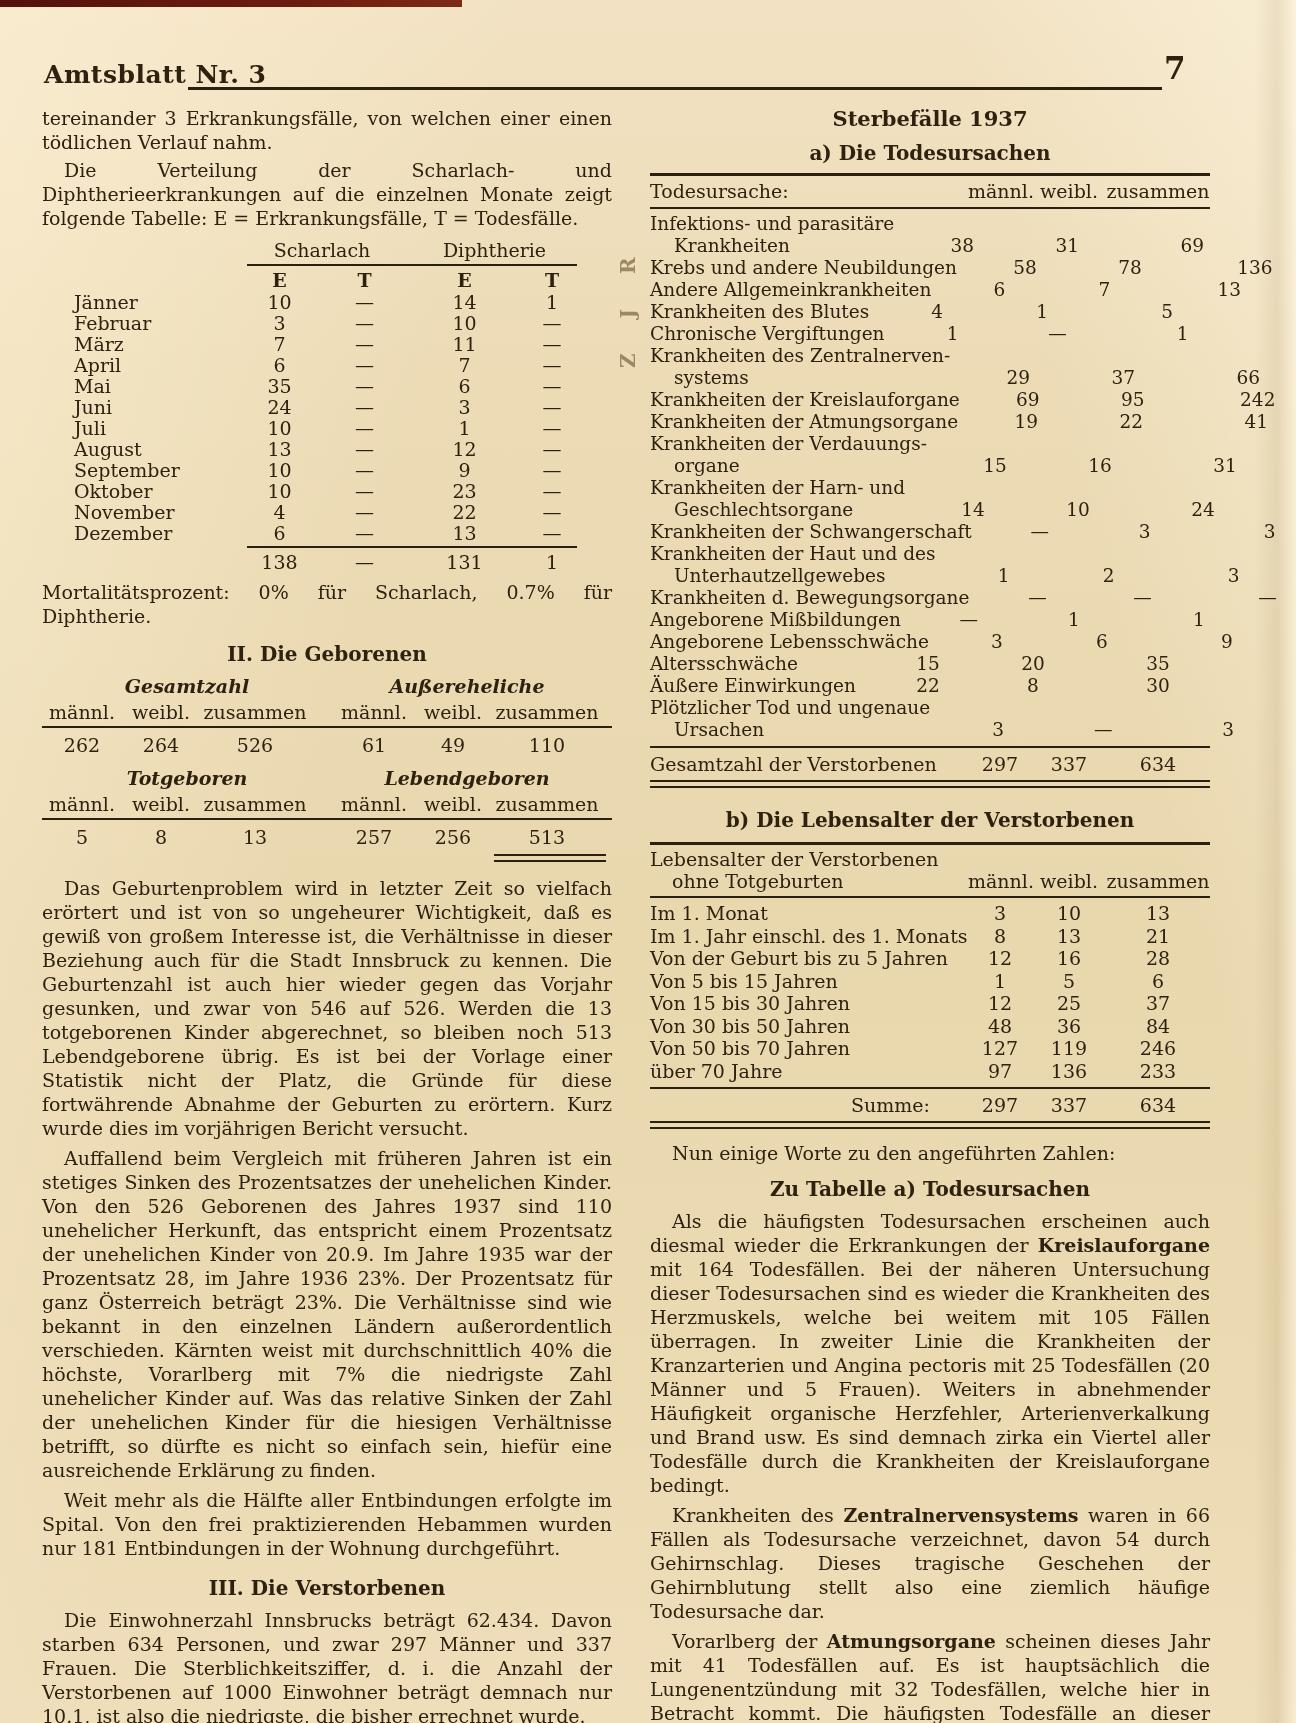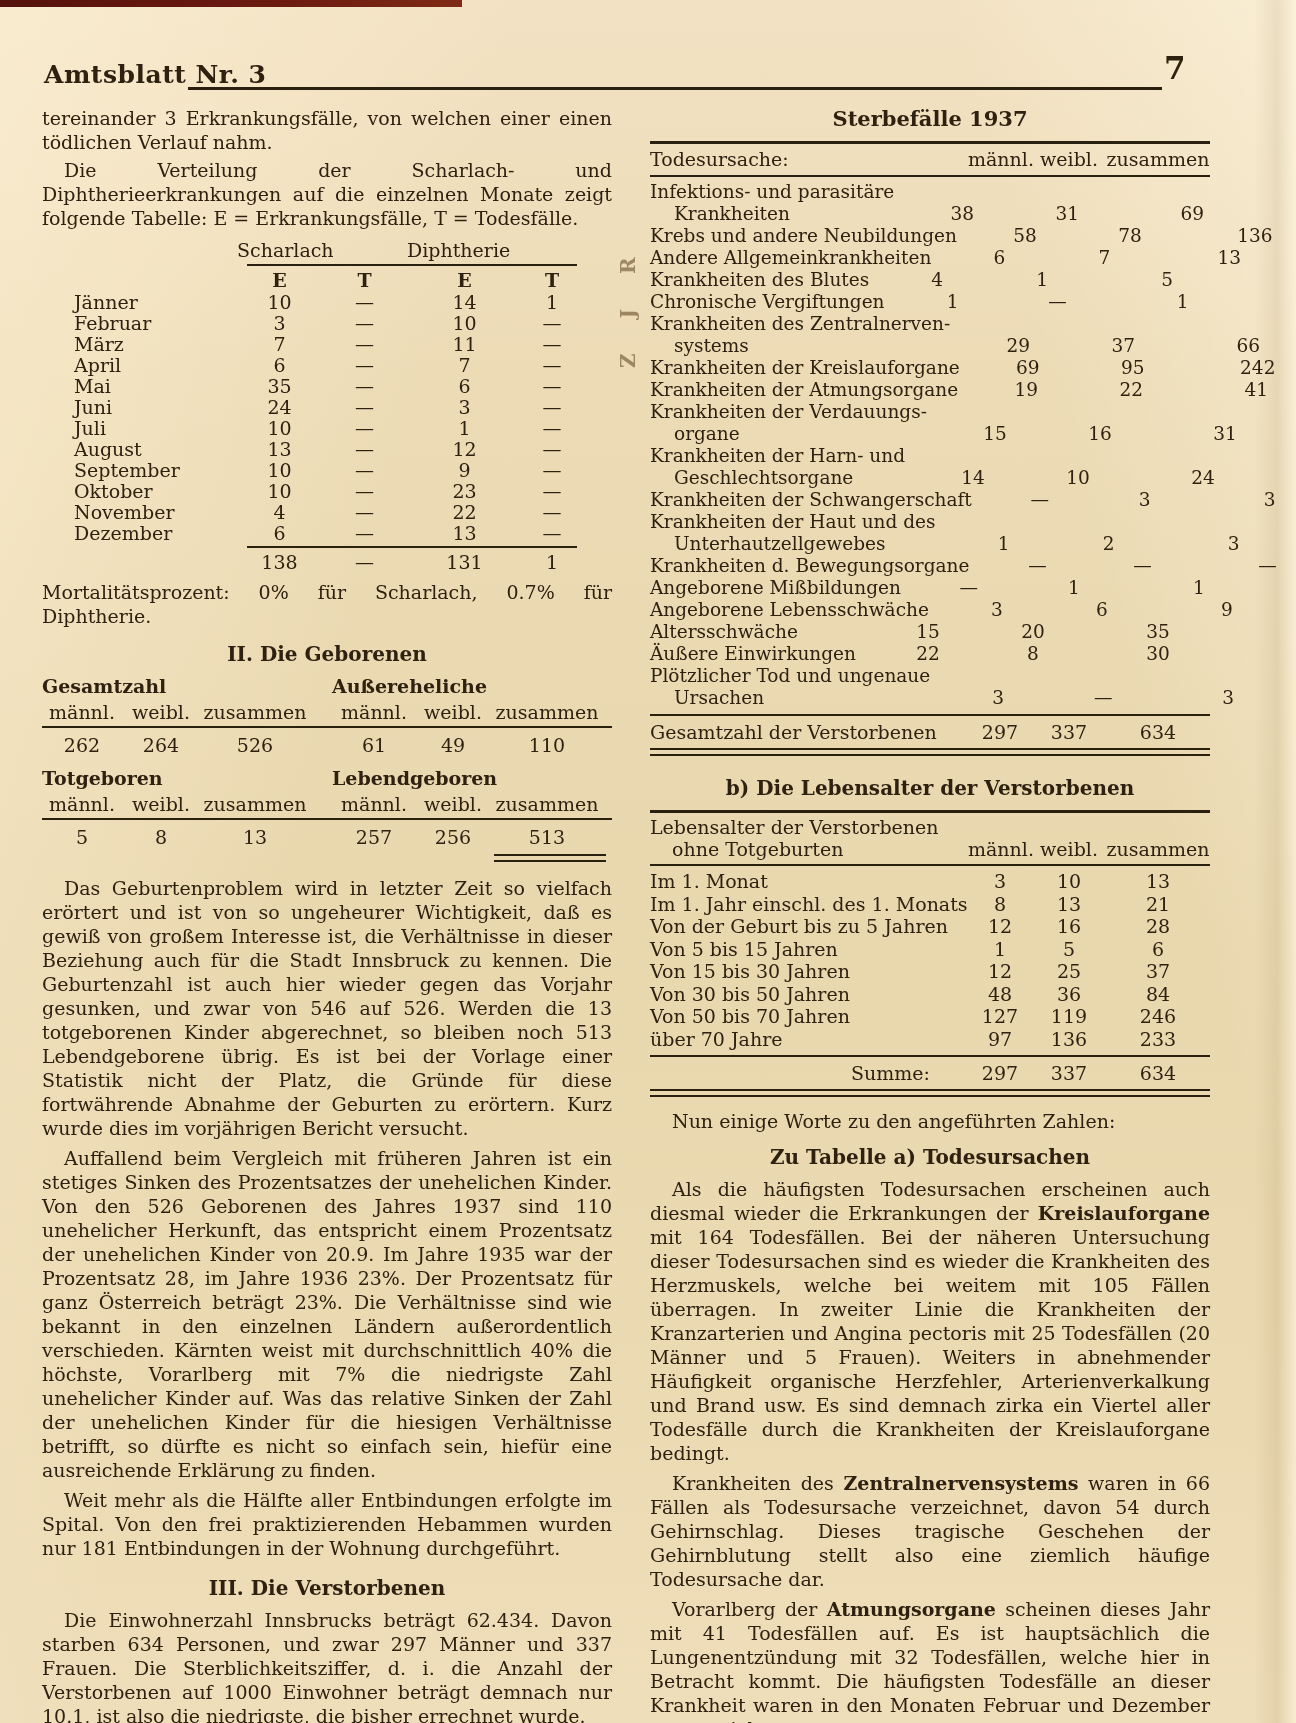--- a/index.html
+++ b/index.html
@@ -35,35 +35,35 @@
   .h-center { text-align:center; font-weight:bold; }
 
   .rule  { border:0; height:0; border-top:2px solid #29200f; margin:0; }
   .rule-thick { border-top:3px solid #29200f; }
   .dblrule { height:4px; border-top:2.5px solid #29200f; border-bottom:2.5px solid #29200f; }
 
   
   .mtable { margin-top:8px; font-size:19px; }
   .mgrid { display:grid; grid-template-columns:195px 85px 85px 115px 60px; }
   .mghead { display:grid; grid-template-columns:195px 170px 175px; line-height:24px; }
-  .mghead .gh { text-align:left; }
+  .mghead .gh { text-align:center; }
   .partial-rule { margin:2px 0 2px 205px; width:330px; border-top:2px solid #29200f; }
   .msub { line-height:24px; font-weight:bold; }
   .mrow { line-height:21px; }
   .mcell { text-align:center; }
   .mcell.month { text-align:left; padding-left:32px; }
   .mtotals { line-height:24px; margin-top:2px; }
 
   .mort { margin-top:6px; line-height:24px; }
 
   .sec-head { font-size:20px; margin:14px 0 8px 0; }
 
   
   .btitles { display:grid; grid-template-columns:290px 270px; font-size:19px; font-weight:bold; line-height:24px; margin-top:4px; }
-  .btitles div { text-align:left; }
+  .btitles div { text-align:center;font-style:italic; }
   .bgrid { display:grid; grid-template-columns:80px 78px 110px 24px 80px 78px 110px; font-size:19px; line-height:24px; }
   .bgrid div { text-align:center; }
   .bhead { margin-top:2px; }
   .bvals { margin-top:4px; line-height:26px; }
   .birth-rule { margin-top:2px; border-top:2px solid #29200f; }
   .short-dbl { margin:4px 0 0 452px; width:112px; }
 
   
   .r-title { font-size:21px; margin-bottom:10px; }
   .r-sub { font-size:20px; margin-bottom:8px; }
@@ -274,20 +274,21 @@
       </div>
 
     <div class="h-center sec-head" style="margin-top:16px">III. Die Verstorbenen</div>
     <div>
         <p class="indent" style="margin-top: 5px;">Die Einwohnerzahl Innsbrucks beträgt 62.434. Davon starben 634 Personen, und zwar 297 Männer und 337 Frauen. Die Sterblichkeitsziffer, d. i. die Anzahl der Verstorbenen auf 1000 Einwohner beträgt demnach nur 10.1, ist also die niedrigste, die bisher errechnet wurde.</p>
       </div>
   </div>
 
   <div class="col col-right">
     <div class="h-center r-title">Sterbefälle 1937</div>
+    <div class="h-center r-sub">a) Die Todesursachen</div>
 
     <div>
       <div class="rule rule-thick"></div>
       <div class="cgrid chead">
         <div>Todesursache:</div>
         <div class="num">männl.</div>
         <div class="num">weibl.</div>
         <div class="num">zusammen</div>
       </div>
       <div class="rule"></div>

